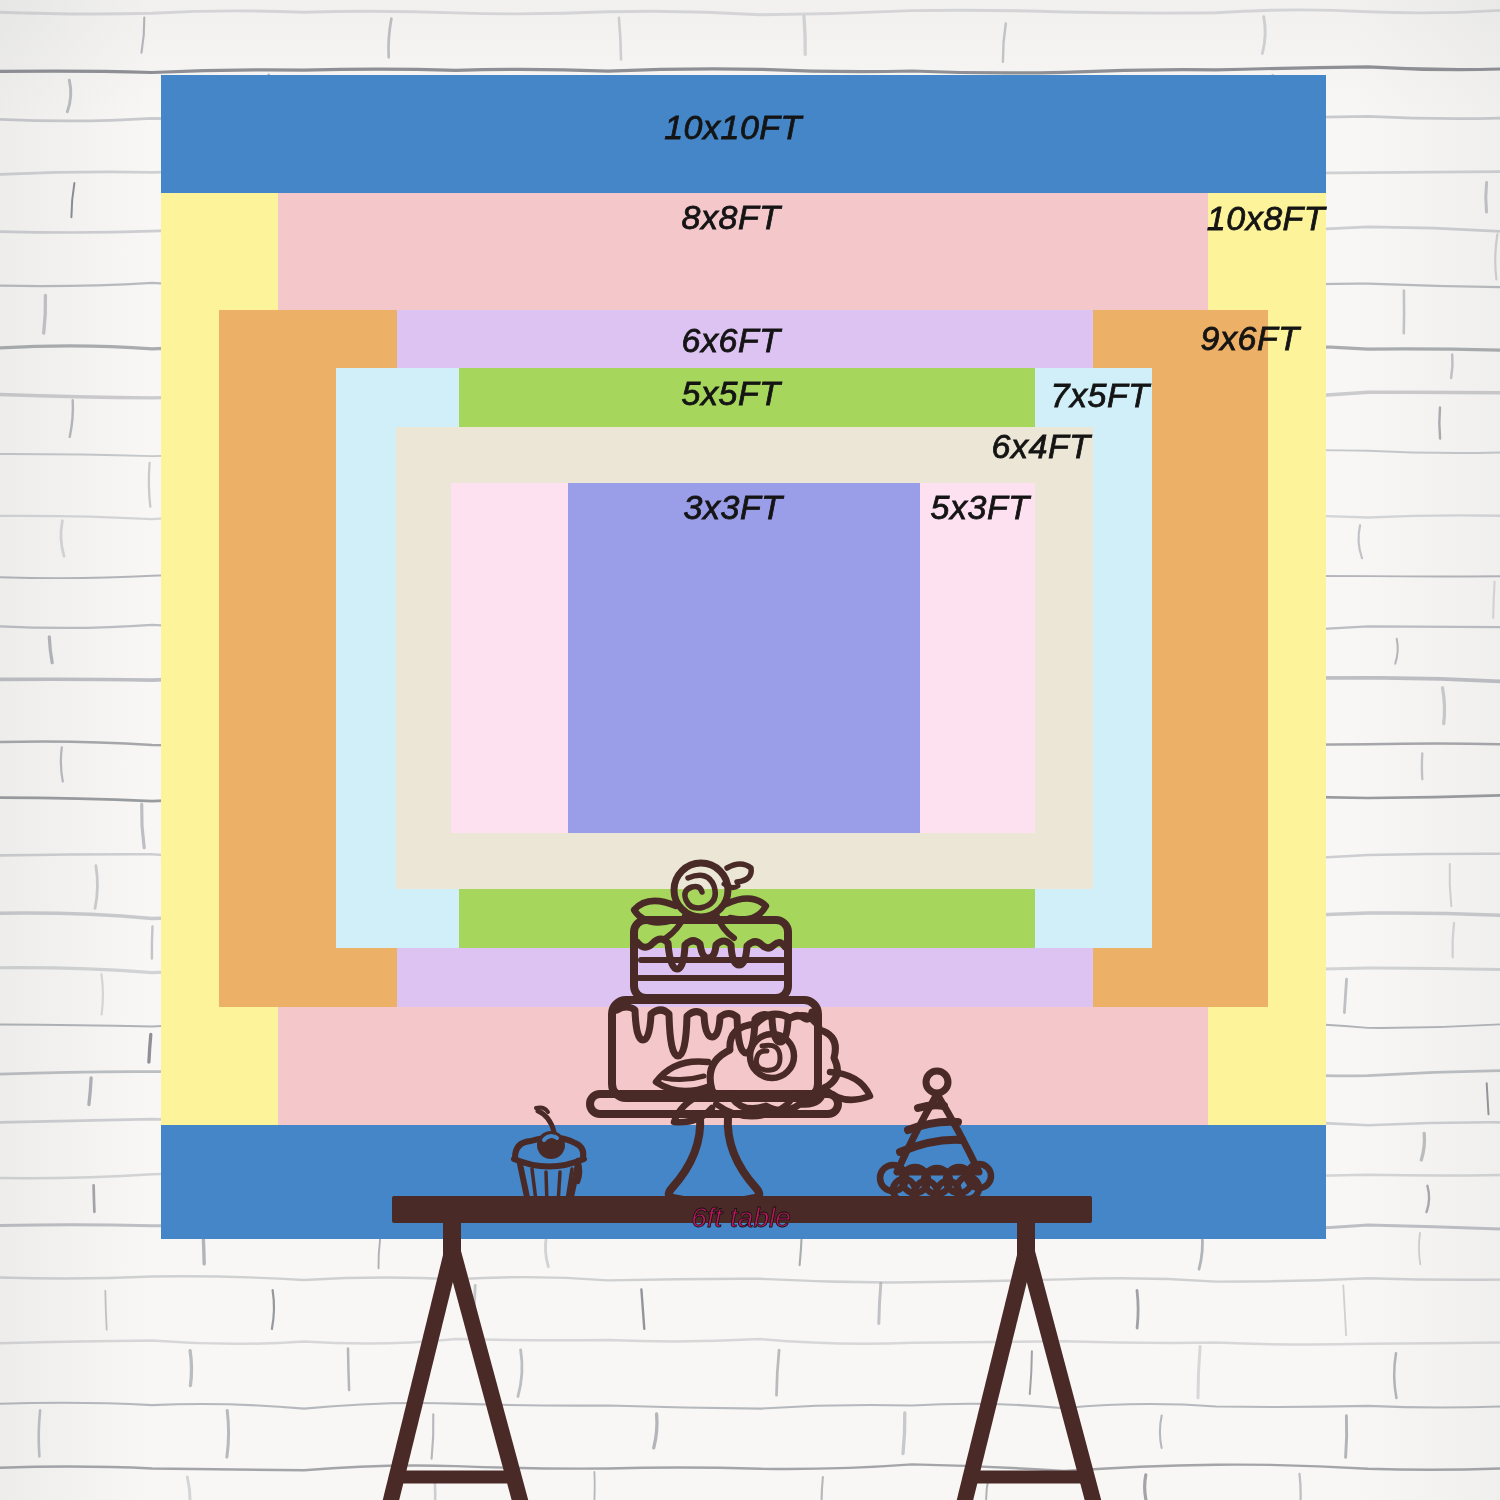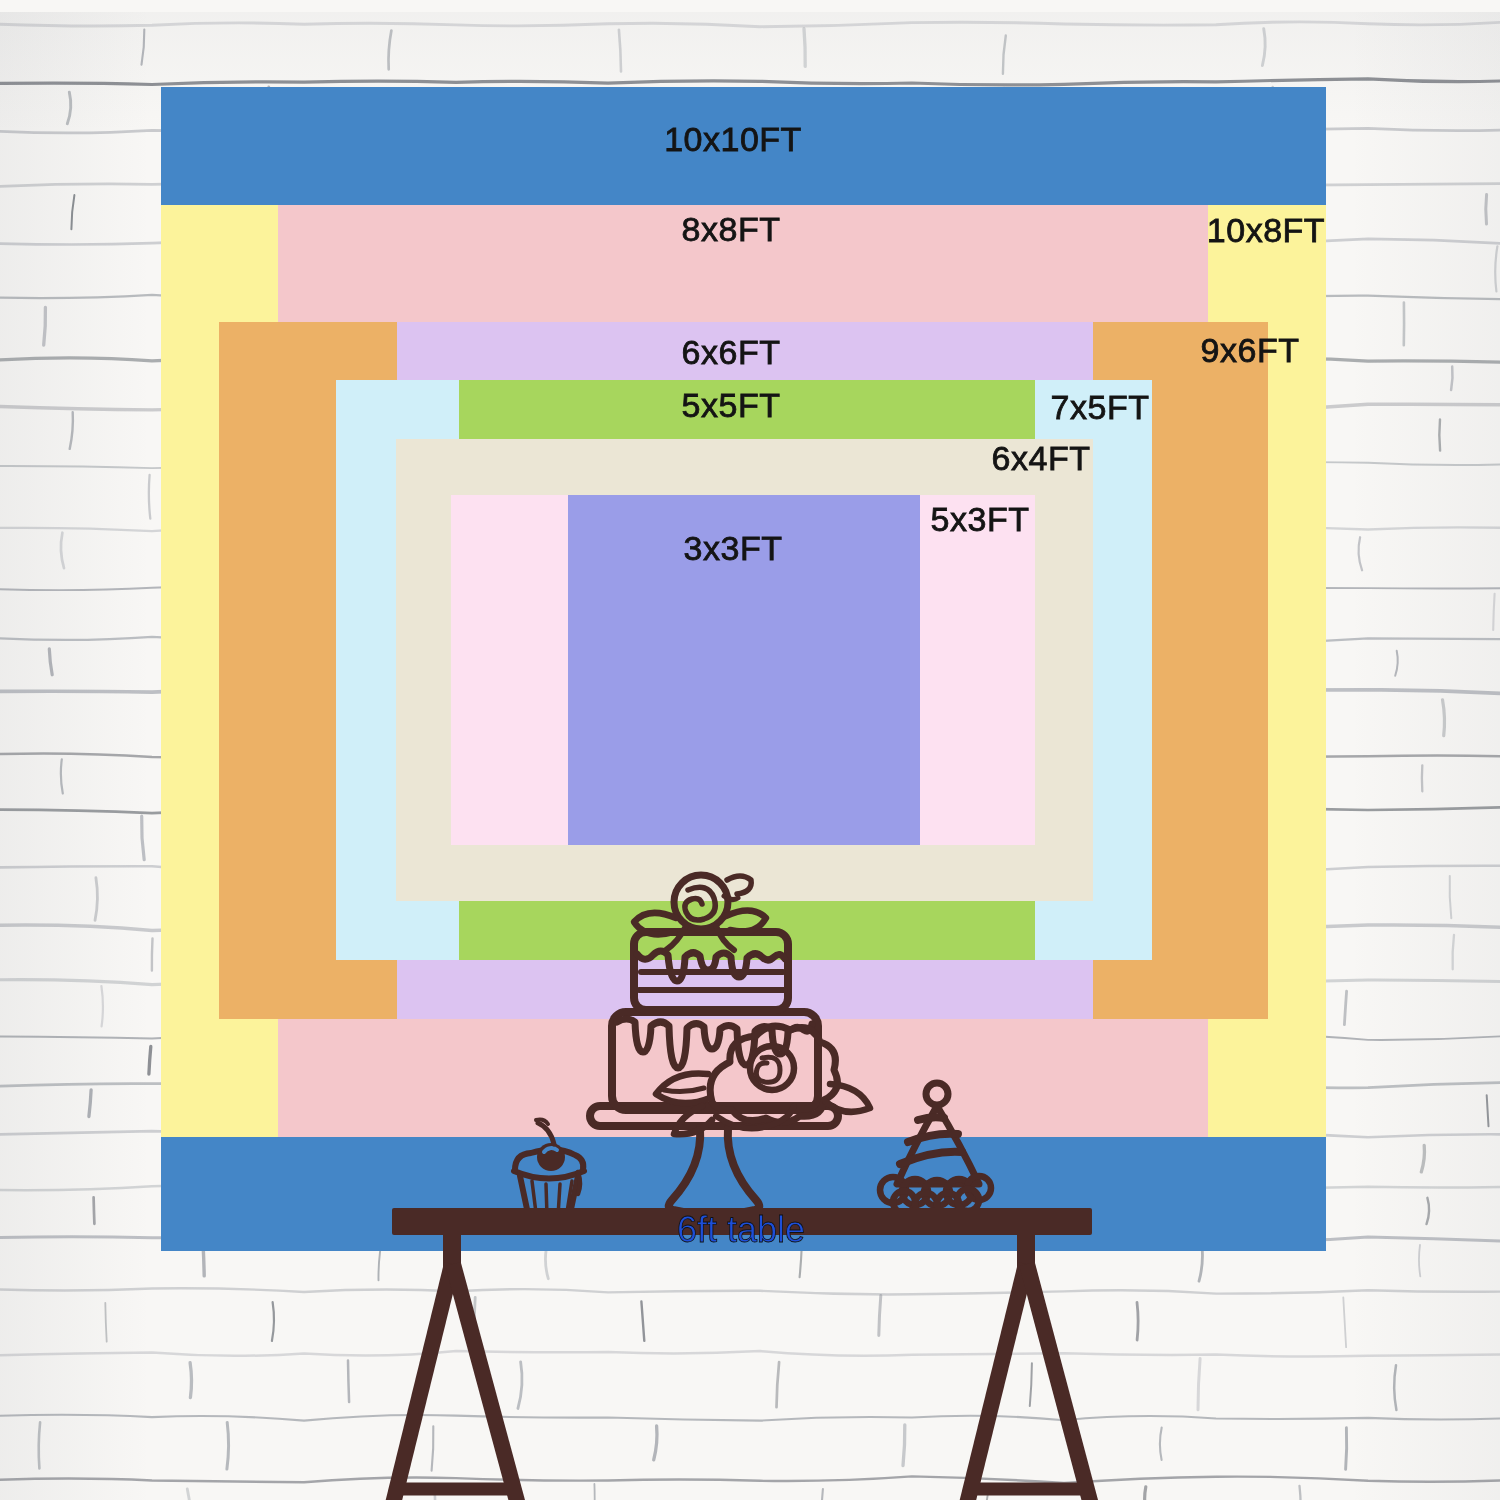--- a/index.html
+++ b/index.html
@@ -1,21 +1,21 @@
 <!DOCTYPE html>
 <html style="--line: #4a2a26; --text: #141414; --blue: #4486c7;"><head>
 <meta charset="utf-8">
 <style>
   html,body{margin:0;padding:0;}
   body{
     width:1500px;height:1500px;overflow:hidden;
     font-family:"Liberation Sans", sans-serif;
     background:#f8f7f5;
   }
-  .stage{position:absolute;left:0;top:12px;width:1500px;height:1205px;}
+  .stage{position:absolute;left:0;top:0;width:1500px;height:1205px;font-style:italic;}
   #wall{position:absolute;left:0;top:0;width:1500px;height:1500px;}
   .wall-shade{
     position:absolute;left:0;top:0;width:1500px;height:1500px;
     background:
       linear-gradient(90deg, rgba(110,115,125,.08), rgba(110,115,125,0) 10%, rgba(110,115,125,0) 90%, rgba(110,115,125,.06)),
       linear-gradient(rgba(110,115,125,.05), rgba(110,115,125,0) 8%);
     pointer-events:none;
   }
   .backdrop{position:absolute;left:0;top:0;width:1500px;height:1500px;}
   .size-rect{position:absolute;}
@@ -38,25 +38,25 @@
   }
   .l0{left:733px;top:127px;}
   .l1{left:1266px;top:218px;}
   .l2{left:731px;top:217px;}
   .l3{left:1211px;top:338px;margin-left:39px;}
   .l4{left:731px;top:340px;}
   .l5{left:1100px;top:395px;}
   .l6{left:731px;top:393px;}
   .l7{left:1041px;top:446px;}
   .l8{left:980px;top:507px;}
-  .l9{left:733px;top:507px;margin-top:29px;}
+  .l9{left:733px;top:507px;}
   .art{position:absolute;left:0;top:0;width:1500px;height:1500px;color:var(--line,#4a2a26);}
   .table-label{
     position:absolute;left:741px;top:1218px;transform:translate(-50%,-50%);
-    font-size:36px;font-weight:400;color:#1d4ed8;
+    font-size:28px;font-weight:400;color:#be185d;
     -webkit-text-stroke:0.8px #121212;white-space:nowrap;
   }
 </style>
 </head>
 <body style="background: rgb(248, 247, 245);">
 
 <div class="stage">
 
   <svg id="wall" viewBox="0 0 1500 1500">
       <path d="M-10 11.8 Q 76 15.2 152 13.2 Q 228 9.1 304 12.2 Q 380 10.0 456 12.9 Q 532 15.3 608 11.8 Q 684 9.7 760 14.7 Q 836 14.2 912 10.6 Q 988 9.3 1064 12.0 Q 1140 13.7 1216 12.8 Q 1292 7.5 1368 11.8 Q 1444 15.0 1520 8.9" fill="none" stroke="#8d929a" stroke-width="2.9" opacity="0.29" stroke-linecap="round"></path>

